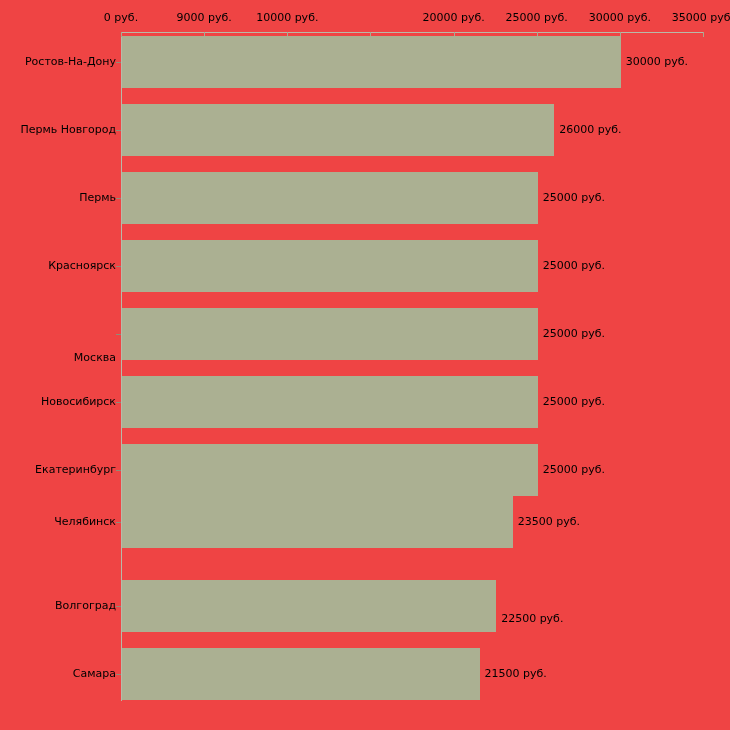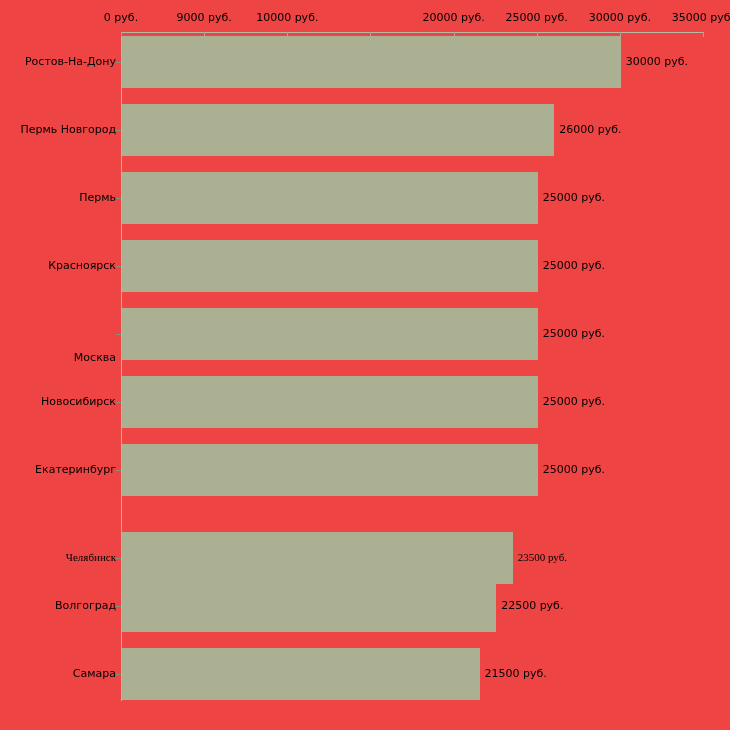--- a/index.html
+++ b/index.html
@@ -151,31 +151,31 @@
         <div class="cat-tick" style="top: 26px;"></div>
         <div class="bar" style="width: 415.714px; height: 52px; top: 0px; background: rgb(171, 176, 146);"></div>
         <div class="bar-value" style="left: 542.714px; top: 19px;">25000 руб.</div>
       </div>
       <div class="row" style="top: 444px; height: 49px;">
         <div class="cat-label" style="top: 19px;">Екатеринбург</div>
         <div class="cat-tick" style="top: 26px;"></div>
         <div class="bar" style="width: 415.714px; height: 52px; top: 0px; background: rgb(171, 176, 146);"></div>
         <div class="bar-value" style="left: 542.714px; top: 19px;">25000 руб.</div>
       </div>
-      <div class="row" style="top: 532px; height: 48px; font-family: Liberation Serif, serif;">
+      <div class="row" style="top: 496px; height: 48px;">
         <div class="cat-label" style="top: 19px;">Челябинск</div>
         <div class="cat-tick" style="top: 26px;"></div>
         <div class="bar" style="width: 390.771px; height: 52px; top: 0px; background: rgb(171, 176, 146);"></div>
         <div class="bar-value" style="left: 517.771px; top: 19px;">23500 руб.</div>
       </div>
       <div class="row" style="top: 580px; height: 53px;">
         <div class="cat-label" style="top: 19px;">Волгоград</div>
         <div class="cat-tick" style="top: 26px;"></div>
         <div class="bar" style="width: 374.143px; height: 52px; top: 0px; background: rgb(171, 176, 146);"></div>
-        <div class="bar-value" style="left: 501.143px; top: 19px;">22500 руб.</div>
+        <div class="bar-value" style="left: 501.143px; top: 32px;">22500 руб.</div>
       </div>
       <div class="row" style="top: 648px; height: 52px;">
         <div class="cat-label" style="top: 19px;">Самара</div>
         <div class="cat-tick" style="top: 26px;"></div>
         <div class="bar" style="width: 357.514px; height: 52px; top: 0px; background: rgb(171, 176, 146);"></div>
         <div class="bar-value" style="left: 484.514px; top: 19px;">21500 руб.</div>
       </div>
     </div>
 
 </div>

